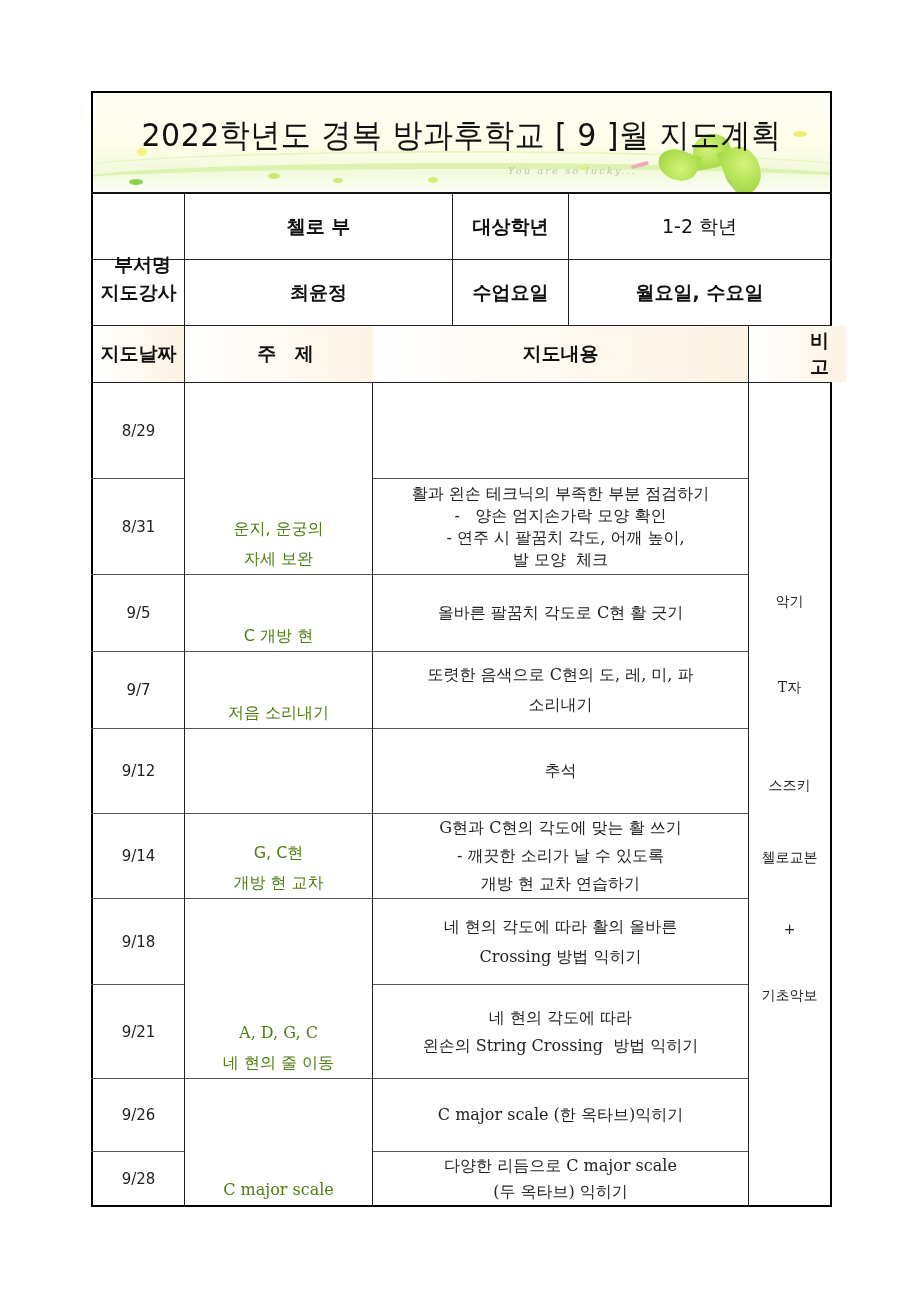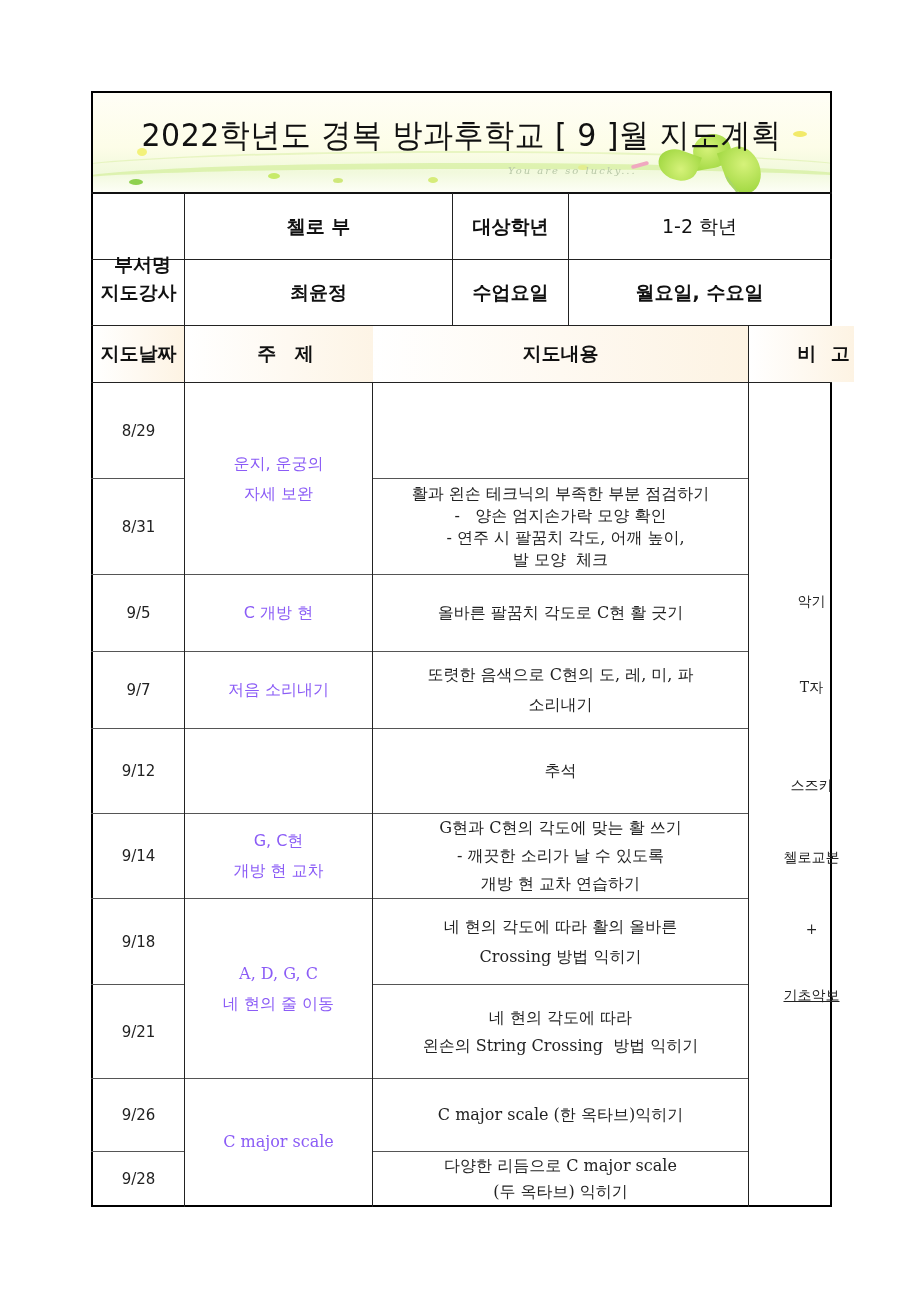--- a/index.html
+++ b/index.html
@@ -22,21 +22,21 @@
   .swoosh1 { position:absolute; left:-20px; top:70px; width:800px; height:28px; border-radius:50%;
              border-top:6px solid rgba(196,232,120,0.45); }
   .swoosh2 { position:absolute; left:-40px; top:58px; width:820px; height:40px; border-radius:50%;
              border-top:2px solid rgba(220,240,170,0.6); }
   .dot { position:absolute; border-radius:50%; }
   .lbl { font-size:19px; font-weight:bold; color:#111; }
   .val { font-size:19px; font-weight:bold; color:#111; }
   .hdr { font-size:19px; font-weight:bold; color:#111;
          background: linear-gradient(90deg, #ffffff 0%, #fdf3e3 100%); }
   .date { font-size:15px; color:#222; }
-  .topic { font-size:16px; color:#8b5cf6; line-height:30px; flex-direction:column; }
+  .topic { font-size:16px; color:#4d7c0f; line-height:30px; flex-direction:column;justify-content:flex-end; }
   .content { font-size:16px; color:#222; line-height:26px; flex-direction:column; font-family:"DejaVu Serif", serif; }
   .note { font-size:14px; color:#222; font-family:"DejaVu Serif", serif; flex-direction:column; }
   .note span { display:block; }
   .clover-leaf { position:absolute; background:radial-gradient(circle at 40% 40%, #d6f27a 0%, #a9dc4a 70%, #95cf3c 100%);
                  border-radius:50% 50% 50% 0; }
 </style>
 </head>
 <body>
 
 <div class="page">
@@ -97,21 +97,21 @@
   <div class="cell val" style="left:569px;top:194px;width:261px;height:65px;font-weight:normal;">1-2 학년</div>
 
   <div class="cell val" style="left:185px;top:260px;width:267px;height:65px;">최윤정</div>
   <div class="cell lbl" style="left:93px;top:260px;width:91px;height:65px;">지도강사</div>
   <div class="cell lbl" style="left:453px;top:260px;width:115px;height:65px;">수업요일</div>
   <div class="cell val" style="left:569px;top:260px;width:261px;height:65px;font-weight:bold;">월요일, 수요일</div>
 
   <div class="cell hdr" style="left:93px;top:326px;width:91px;height:56px;">지도날짜</div>
   <div class="cell hdr" style="left:185px;top:326px;width:207px;height:56px;letter-spacing:6px;">주 제</div>
   <div class="cell hdr" style="left:373px;top:326px;width:375px;height:56px;">지도내용</div>
-  <div class="cell hdr" style="left:749px;top:326px;width:105px;height:56px;letter-spacing:4px;padding-left:48px;">비 고</div>
+  <div class="cell hdr" style="left:749px;top:326px;width:97px;height:56px;letter-spacing:4px;padding-left:48px;">비 고</div>
 
   <div class="cell date" style="left:93px;top:383px;width:91px;height:95px;">8/29</div>
   <div class="cell date" style="left:93px;top:479px;width:91px;height:95px;">8/31</div>
   <div class="cell date" style="left:93px;top:575px;width:91px;height:76px;">9/5</div>
   <div class="cell date" style="left:93px;top:652px;width:91px;height:76px;">9/7</div>
   <div class="cell date" style="left:93px;top:729px;width:91px;height:84px;">9/12</div>
   <div class="cell date" style="left:93px;top:814px;width:91px;height:84px;">9/14</div>
   <div class="cell date" style="left:93px;top:899px;width:91px;height:85px;">9/18</div>
   <div class="cell date" style="left:93px;top:985px;width:91px;height:93px;">9/21</div>
   <div class="cell date" style="left:93px;top:1079px;width:91px;height:72px;">9/26</div>
@@ -172,21 +172,21 @@
     <span>왼손의 String Crossing  방법 익히기</span>
   </div>
   <div class="cell content" style="left:373px;top:1079px;width:375px;height:72px;">
     <span>C major scale (한 옥타브)익히기</span>
   </div>
   <div class="cell content" style="left:373px;top:1152px;width:375px;height:53px;line-height:26px;">
     <span>다양한 리듬으로 C major scale</span>
     <span>(두 옥타브) 익히기</span>
   </div>
 
-  <div class="cell note" style="left:771px;top:383px;width:81px;height:822px;gap:48px;">
+  <div class="cell note" style="left:749px;top:383px;width:81px;height:822px;gap:48px;">
     <span style="margin-top:10px;">악기</span>
     <span style="margin-top:20px;">T자</span>
     <span style="margin-top:32px;">스즈키</span>
     <span style="margin-top:6px;">첼로교본</span>
     <span style="margin-top:6px;">+</span>
-    <span style="margin-top:2px;text-decoration:underline;">기초악보</span>
+    <span style="margin-top:2px;">기초악보</span>
   </div>
 </div>
 
 </body></html>

